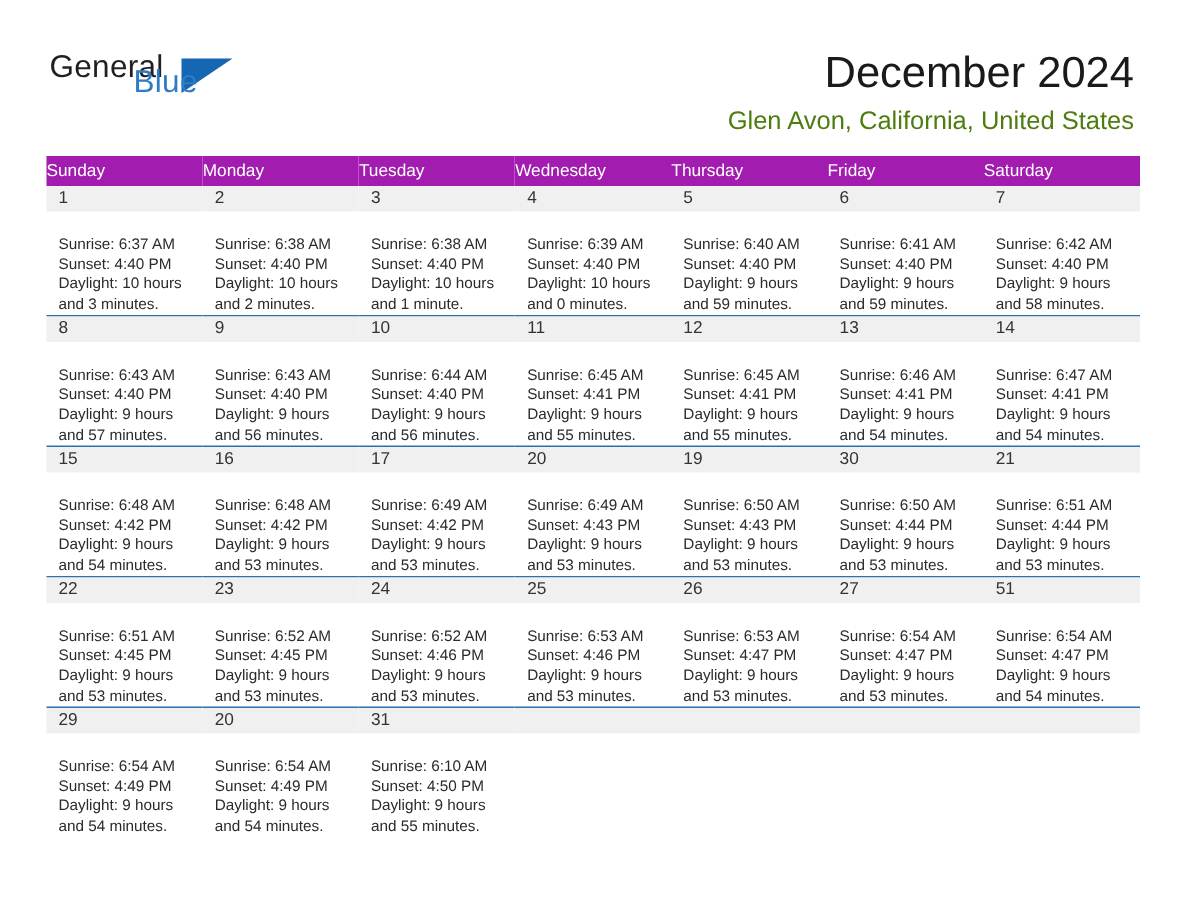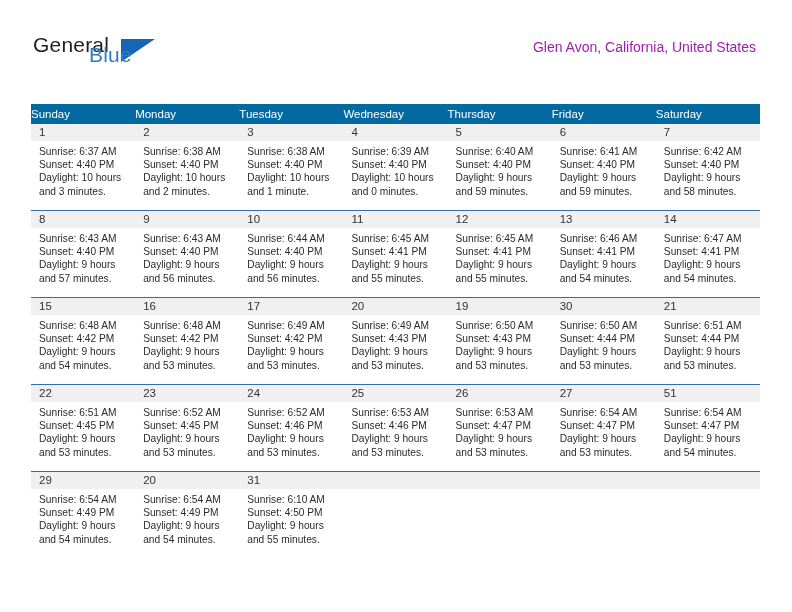--- a/index.html
+++ b/index.html
@@ -72,22 +72,22 @@
     text-align: right;
   }
   .cal-title {
     font-size: 29px;
     color: #1a1a1a;
     line-height: 34px;
     white-space: nowrap;
   }
   .cal-subtitle {
     margin-top: 6px;
-    font-size: 14px;
-    color: #a21caf;
+    font-size: 17px;
+    color: #4d7c0f;
     line-height: 18px;
     white-space: nowrap;
   }
 
   
   .calendar {
     position: absolute;
     left: 31px;
     top: 104px;
     width: 729px;
@@ -96,21 +96,21 @@
     width: 729px;
     border-collapse: collapse;
     table-layout: fixed;
   }
   table.cal-table th,
   table.cal-table td {
     padding: 0;
     margin: 0;
   }
   thead th {
-    background: #0369a1;
+    background: #a21caf;
     color: #ffffff;
     font-size: 11.5px;
     font-weight: normal;
     text-align: left;
     height: 20px;
     padding: 0 0 0 8px;
     vertical-align: middle;
   }
 
   tbody tr.week-row > td {
@@ -129,21 +129,21 @@
   }
   .daynum-band {
     background: #f0f0f0;
     height: 17px;
     line-height: 17px;
     padding-left: 8px;
     font-size: 11.5px;
     color: #333333;
   }
   .cell-detail {
-    padding: 4px 6px 0 8px;
+    padding: 16px 6px 0 8px;
     font-size: 10.2px;
     line-height: 13.2px;
     color: #2b2b2b;
   }
   .cell-detail div {
     white-space: nowrap;
   }
   .cell-empty .daynum-band {
     background: #f0f0f0;
   }
@@ -155,20 +155,21 @@
 
   <div class="header">
 
     <div class="logo">
       <span class="logo-general">General</span>
       <span class="logo-triangle"></span>
       <span class="logo-blue">Blue</span>
     </div>
 
     <div class="title-block">
+      <div class="cal-title">December 2024</div>
       <div class="cal-subtitle">Glen Avon, California, United States</div>
     </div>
 
   </div>
 
   <div class="calendar">
     <table class="cal-table">
       <thead>
         <tr>
           <th>Sunday</th>

